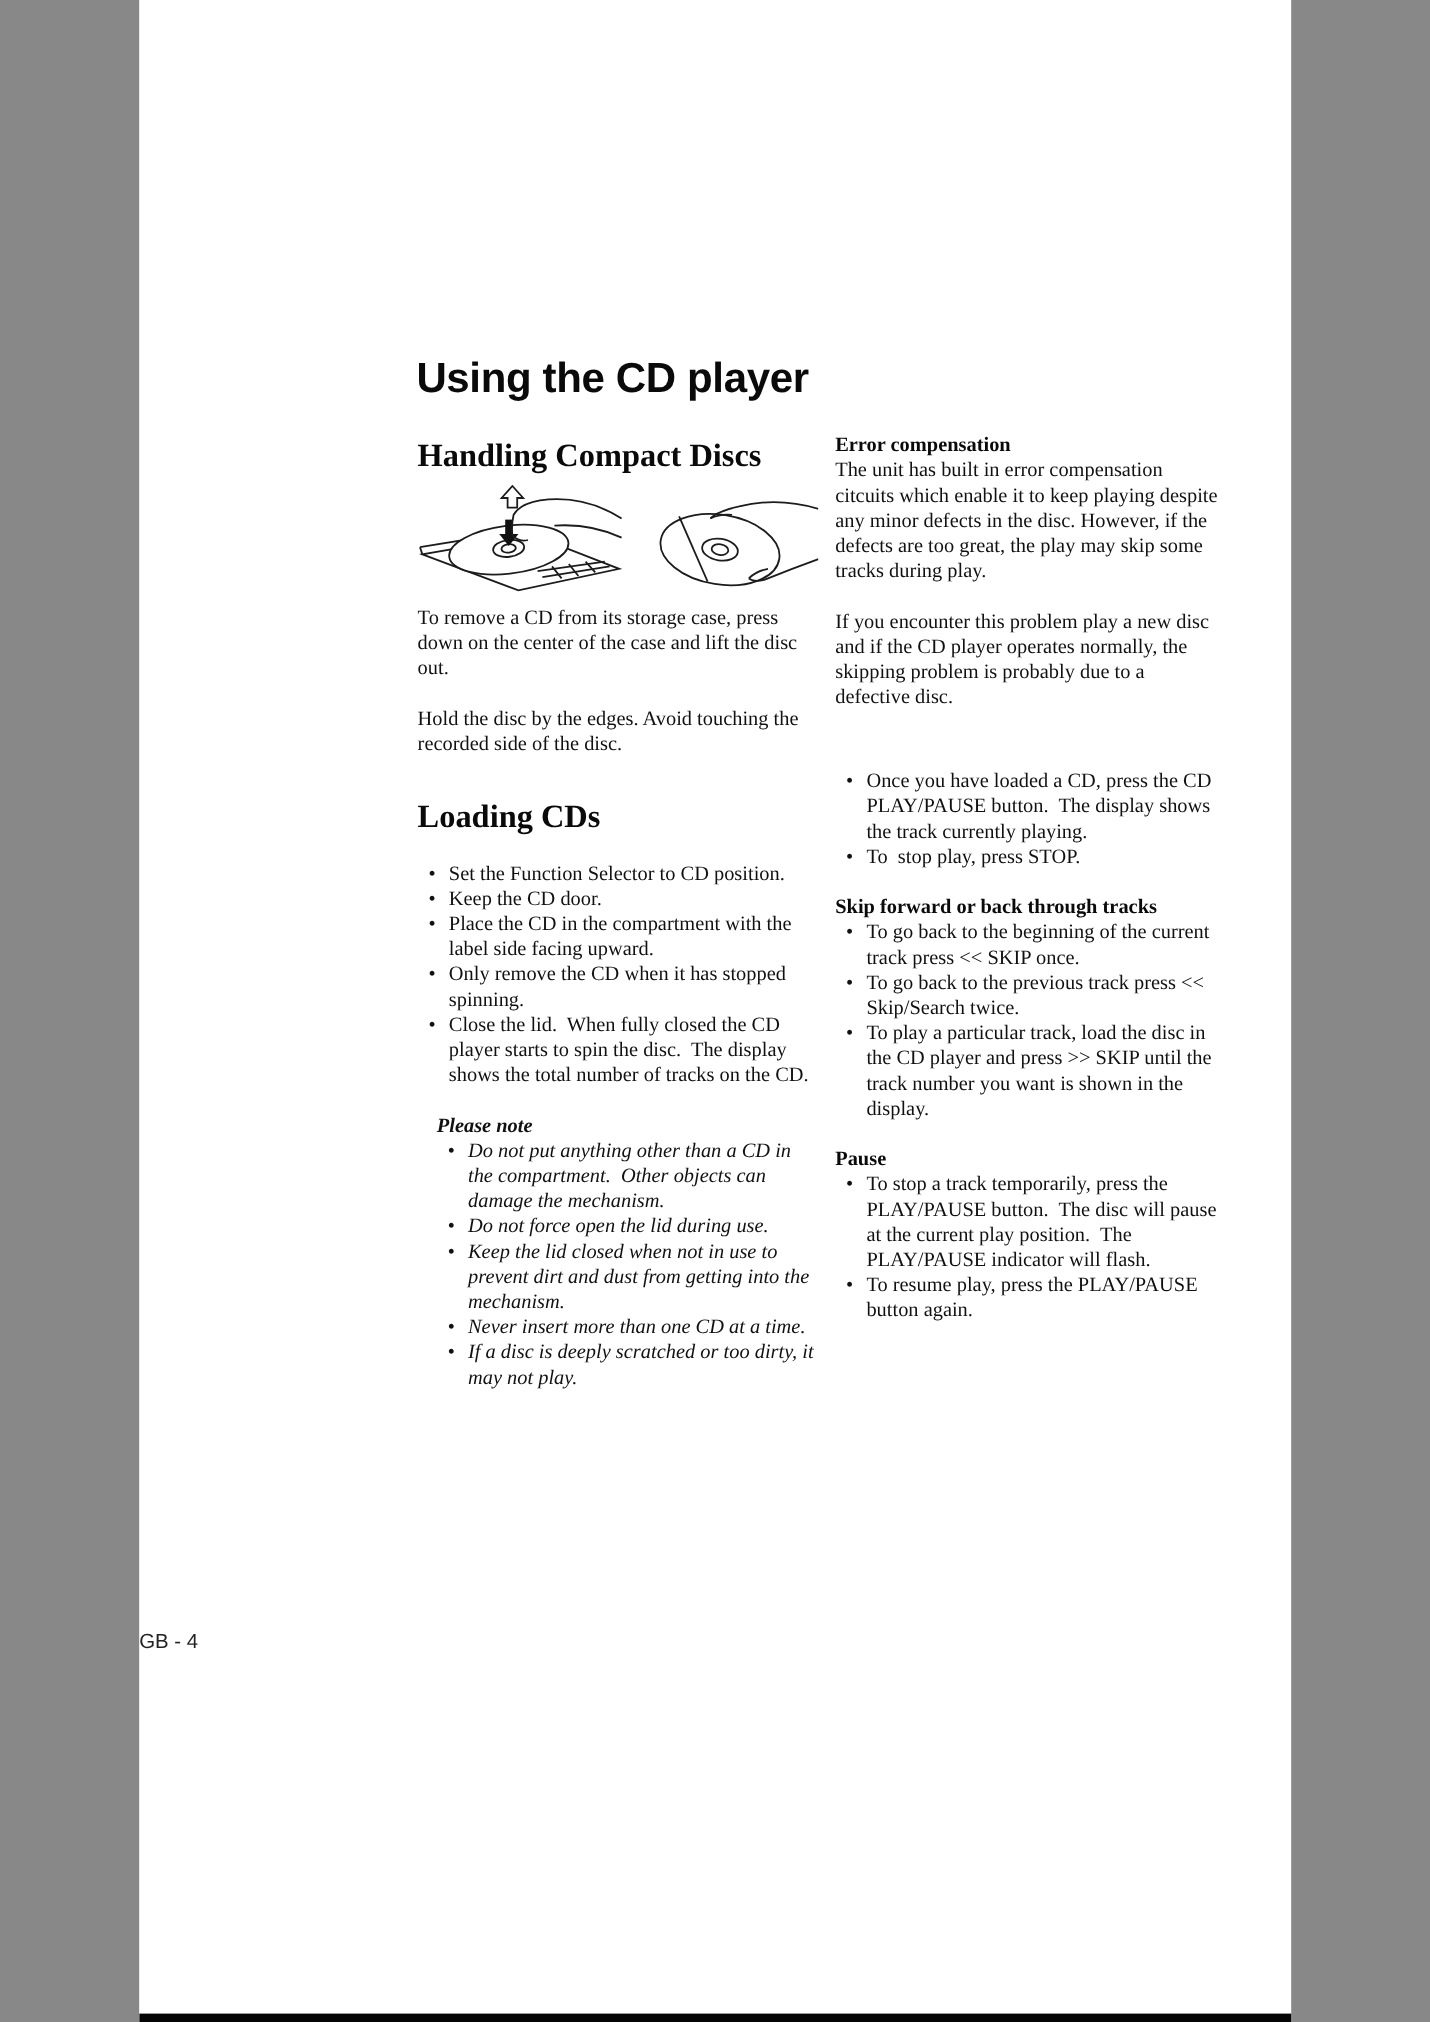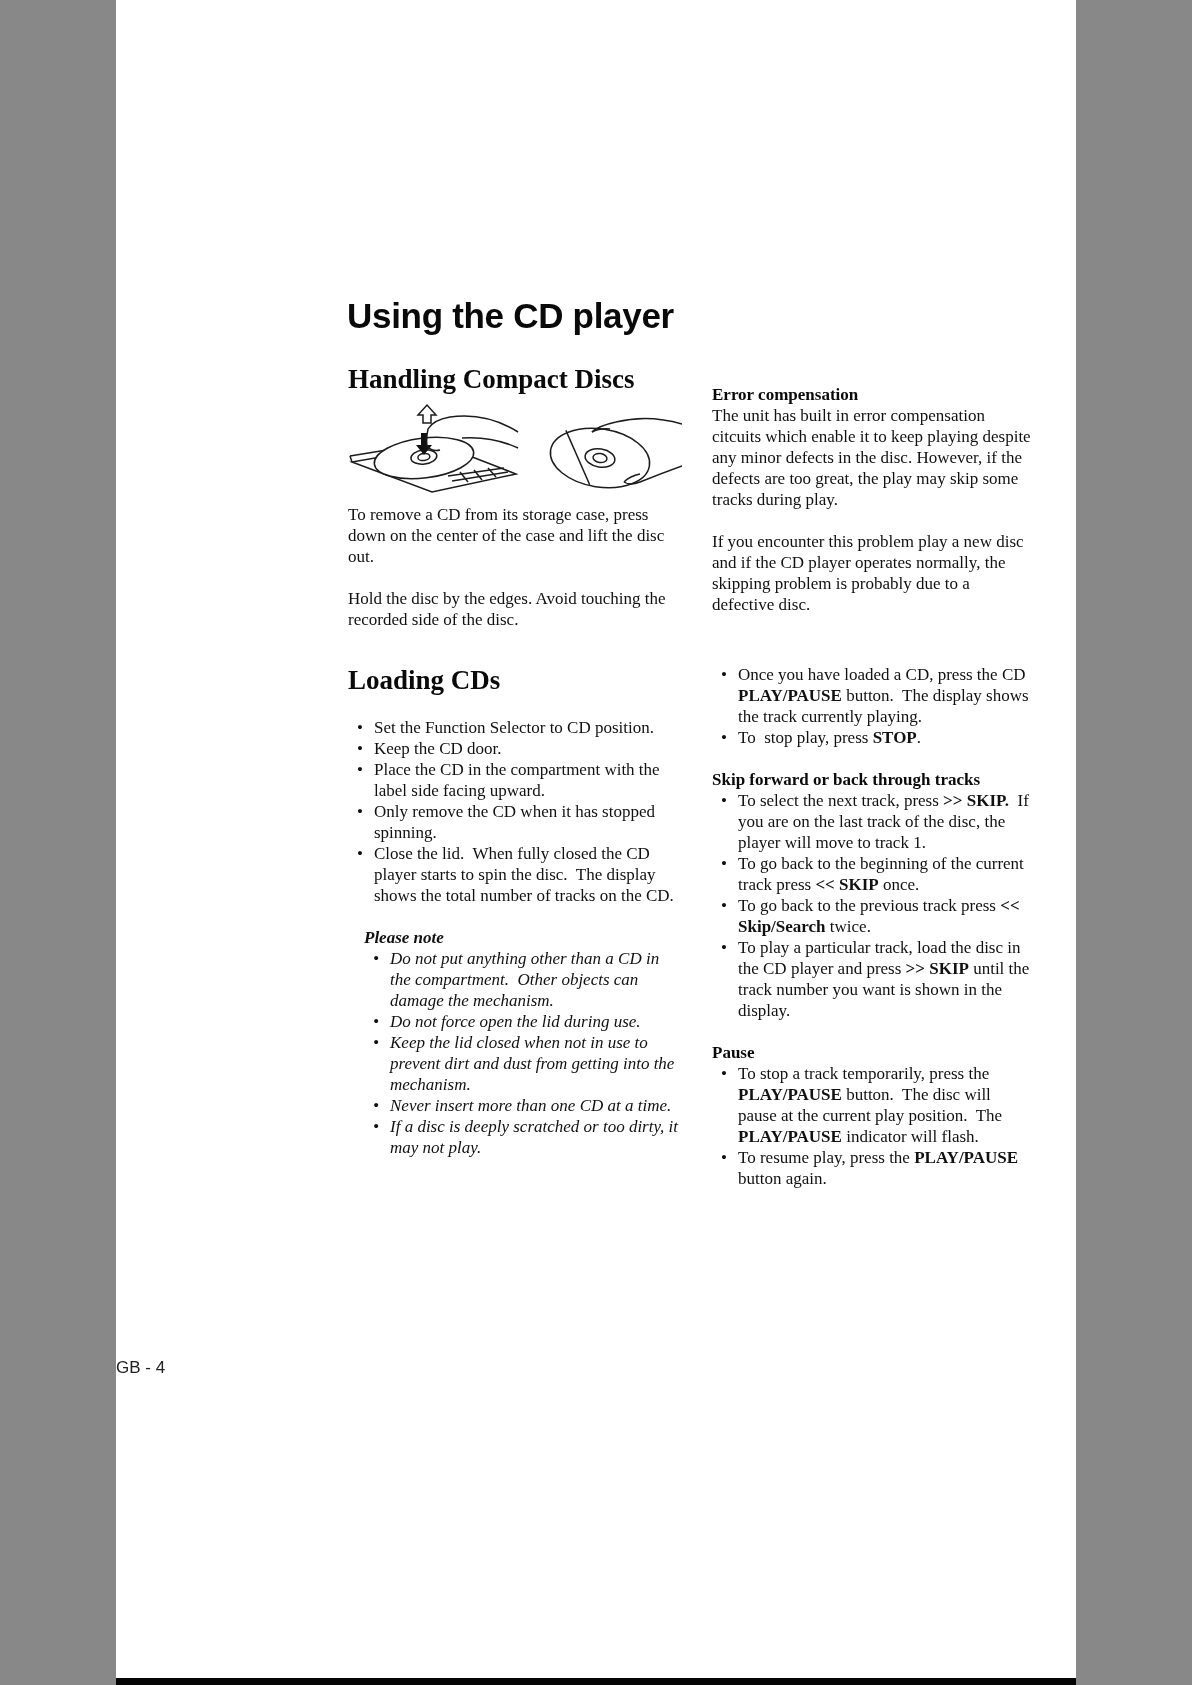--- a/index.html
+++ b/index.html
@@ -15,21 +15,21 @@
   }
   .page-title {
     position:absolute; left:231px; top:296px;
     font-family:"Liberation Sans", sans-serif;
     font-weight:bold; font-size:35px; letter-spacing:-0.3px;
     color:#0a0a0a;
     white-space:nowrap;
   }
   .col { position:absolute; font-size:17px; line-height:21px; }
   .col-left  { left:232px; top:364px; width:336px; }
-  .col-right { left:596px; top:360px; width:320px;margin-top:24px; }
+  .col-right { left:580px; top:360px; width:320px; }
 
   h2.section-heading {
     font-family:"Liberation Serif", serif;
     font-weight:bold; font-size:27px; line-height:30px;
     margin:0 0 8px 0; color:#0a0a0a;
     white-space:nowrap;
   }
   h3.sub-heading {
     font-weight:bold; font-size:17px; line-height:21px;
     margin:0; color:#0a0a0a;
@@ -41,21 +41,21 @@
 
   .bullet {
     position:relative; padding-left:26px; white-space:pre-wrap;
   }
   .bullet::before {
     content:"\2022";
     position:absolute; left:9px; top:0;
   }
   .note-block { font-style:italic;margin-left:16px; }
   .note-heading { font-weight:bold; font-style:italic; font-size:17px; line-height:21px; }
-  .bold, .b { font-weight:bold; }
+  .bold, .b { font-weight:normal; }
 
   .illustration { margin:6px 0 8px 0; }
   .illustration svg { display:block; }
 
   .footer {
     position:absolute; left:0; top:1358px; width:1192px;
     text-align:left;
     font-family:"Liberation Sans", sans-serif;
     font-size:17px; color:#222;
   }
@@ -171,21 +171,20 @@
 
     <div class="gap-lg"></div>
     <div>
       <div class="bullet"><span>Once you have loaded a CD, press the CD </span><span class="b">PLAY/PAUSE</span><span> button.  The display shows the track currently playing.</span></div>
       <div class="bullet"><span>To  stop play, press </span><span class="b">STOP</span><span>.</span></div>
     </div>
 
     <div class="gap"></div>
     <h3 class="sub-heading">Skip forward or back through tracks</h3>
     <div>
-      <div class="bullet"><span>To select the next track, press </span><span class="b">&gt;&gt; SKIP.</span><span>  If you are on the last track of the disc, the player will move to track 1.</span></div>
       <div class="bullet"><span>To go back to the beginning of the current track press </span><span class="b">&lt;&lt; SKIP</span><span> once.</span></div>
       <div class="bullet"><span>To go back to the previous track press </span><span class="b">&lt;&lt; Skip/Search</span><span> twice.</span></div>
       <div class="bullet"><span>To play a particular track, load the disc in the CD player and press </span><span class="b">&gt;&gt; SKIP</span><span> until the track number you want is shown in the display.</span></div>
     </div>
 
     <div class="gap"></div>
     <h3 class="sub-heading">Pause</h3>
     <div>
       <div class="bullet"><span>To stop a track temporarily, press the </span><span class="b">PLAY/PAUSE</span><span> button.  The disc will pause at the current play position.  The </span><span class="b">PLAY/PAUSE</span><span> indicator will flash.</span></div>
       <div class="bullet"><span>To resume play, press the </span><span class="b">PLAY/PAUSE</span><span> button again.</span></div>

